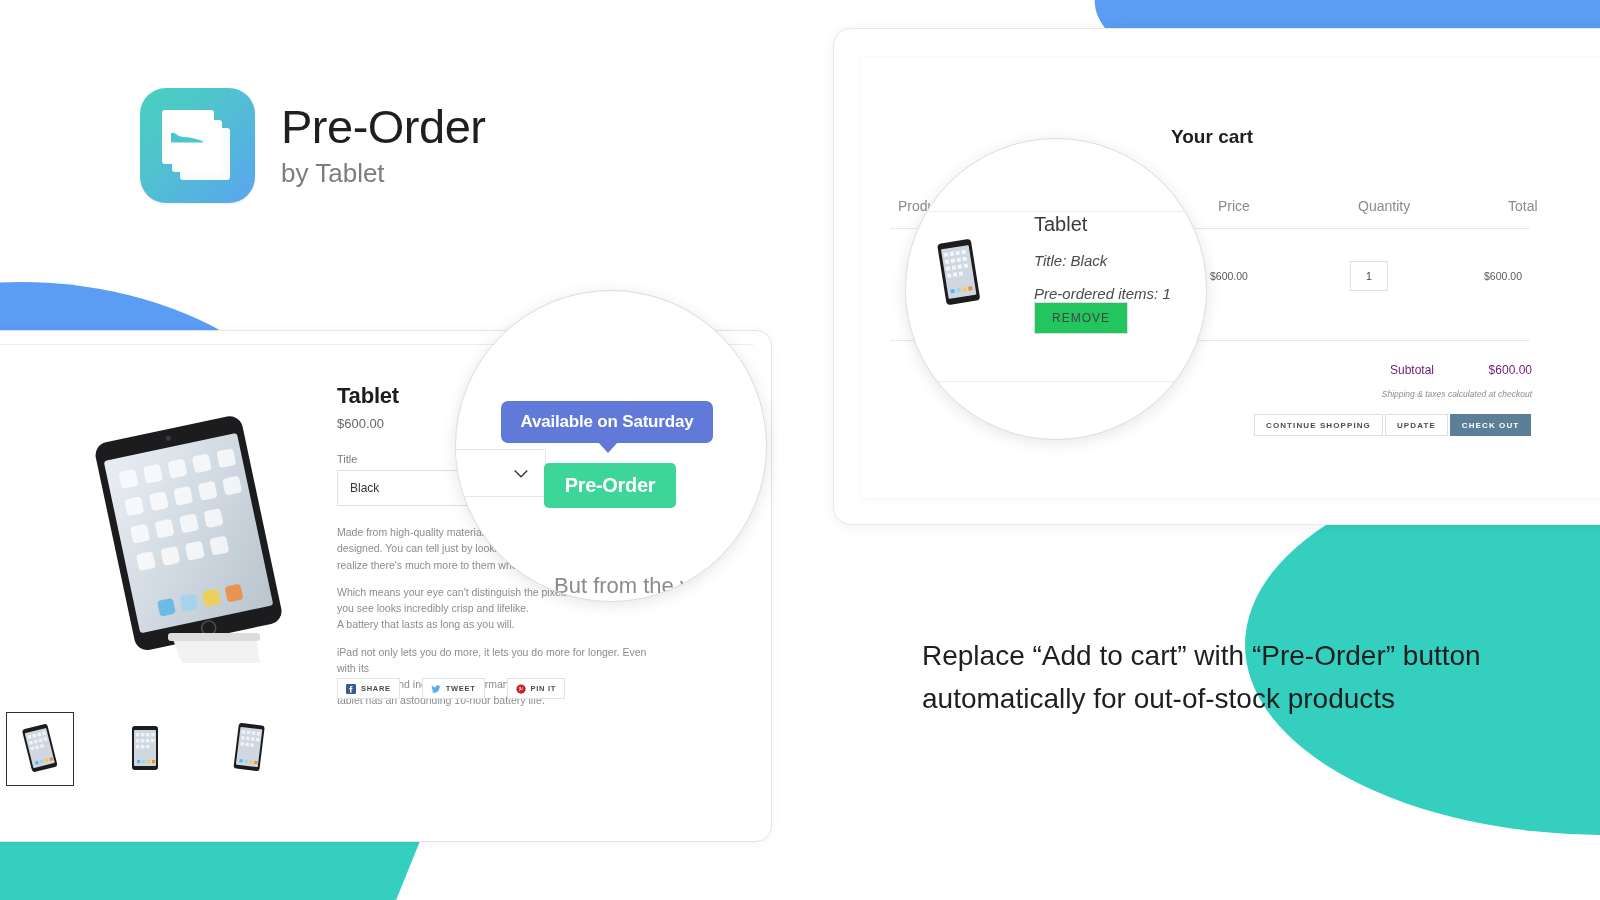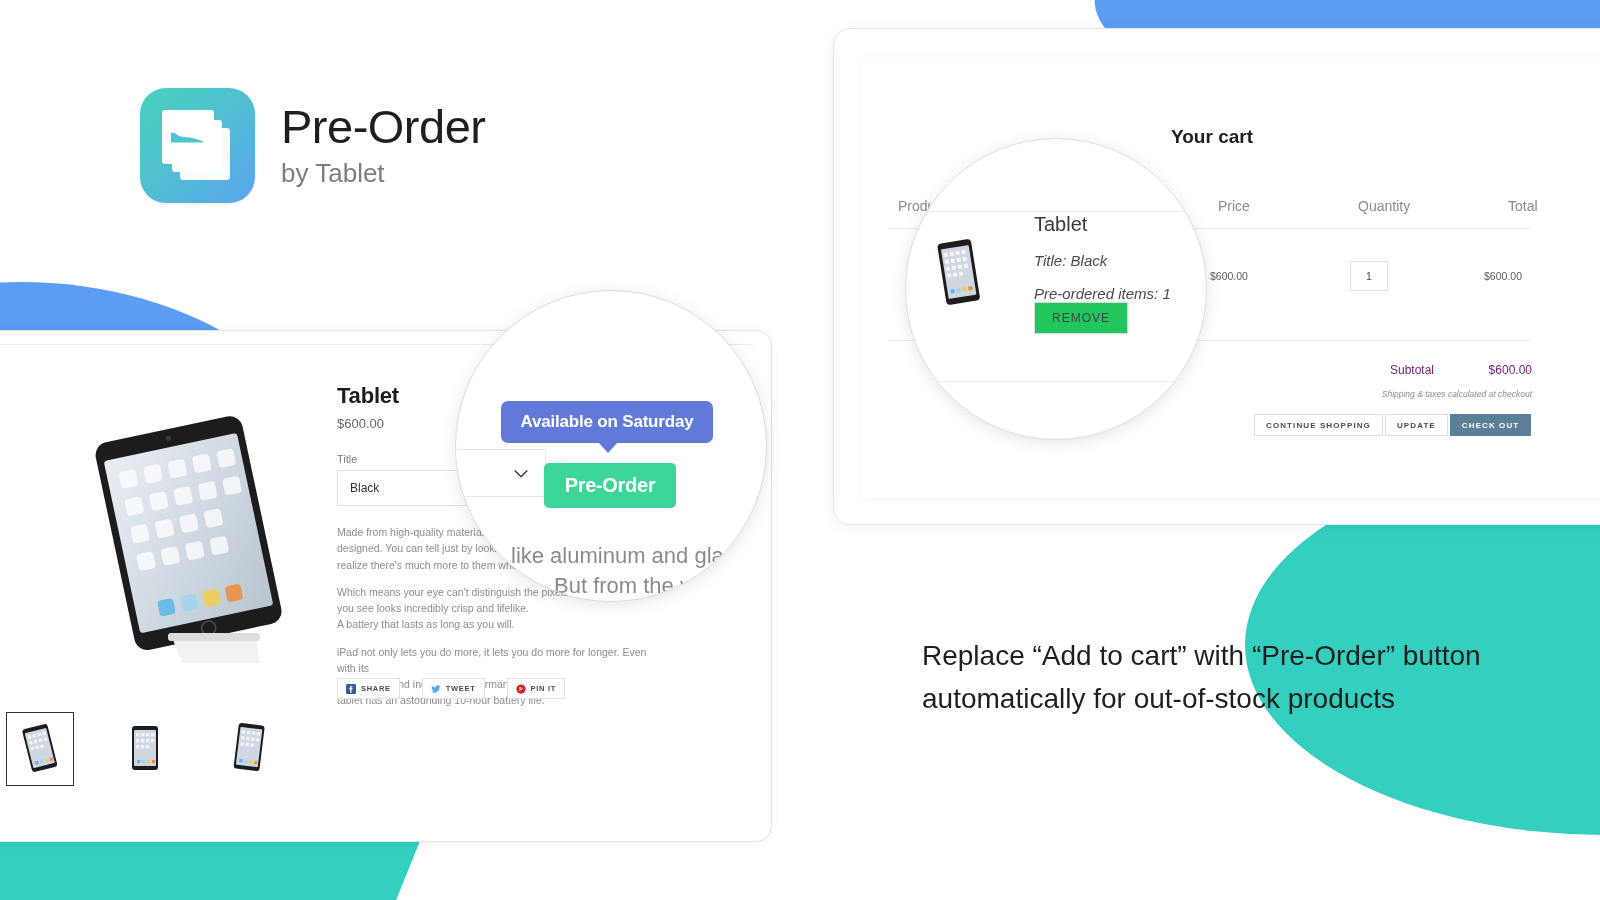--- a/index.html
+++ b/index.html
@@ -396,21 +396,20 @@
   <div id="magnifier-left">
     <div id="mag-left-content">
       <div id="mag-select-ghost">
         <svg width="20" height="20" viewBox="0 0 16 16">
           <path d="M3 6 L8 11 L13 6" fill="none" stroke="#3d3d3d" stroke-width="1.2"></path>
         </svg>
       </div>
       <div id="tooltip-available">Available on Saturday</div>
       <div id="tooltip-arrow"></div>
       <div id="preorder-button">Pre-Order</div>
-      <div class="mag-text" id="mag-line-1">like aluminum and glass.</div>
       <div class="mag-text" id="mag-line-2">But from the ve</div>
     </div>
   </div>
 
   <div id="cart-card-frame"></div>
   <div id="cart-panel"></div>
   <div id="cart-title">Your cart</div>
 
   <div id="cart-head-row">
     <div class="cart-col" id="col-product">Product</div>

